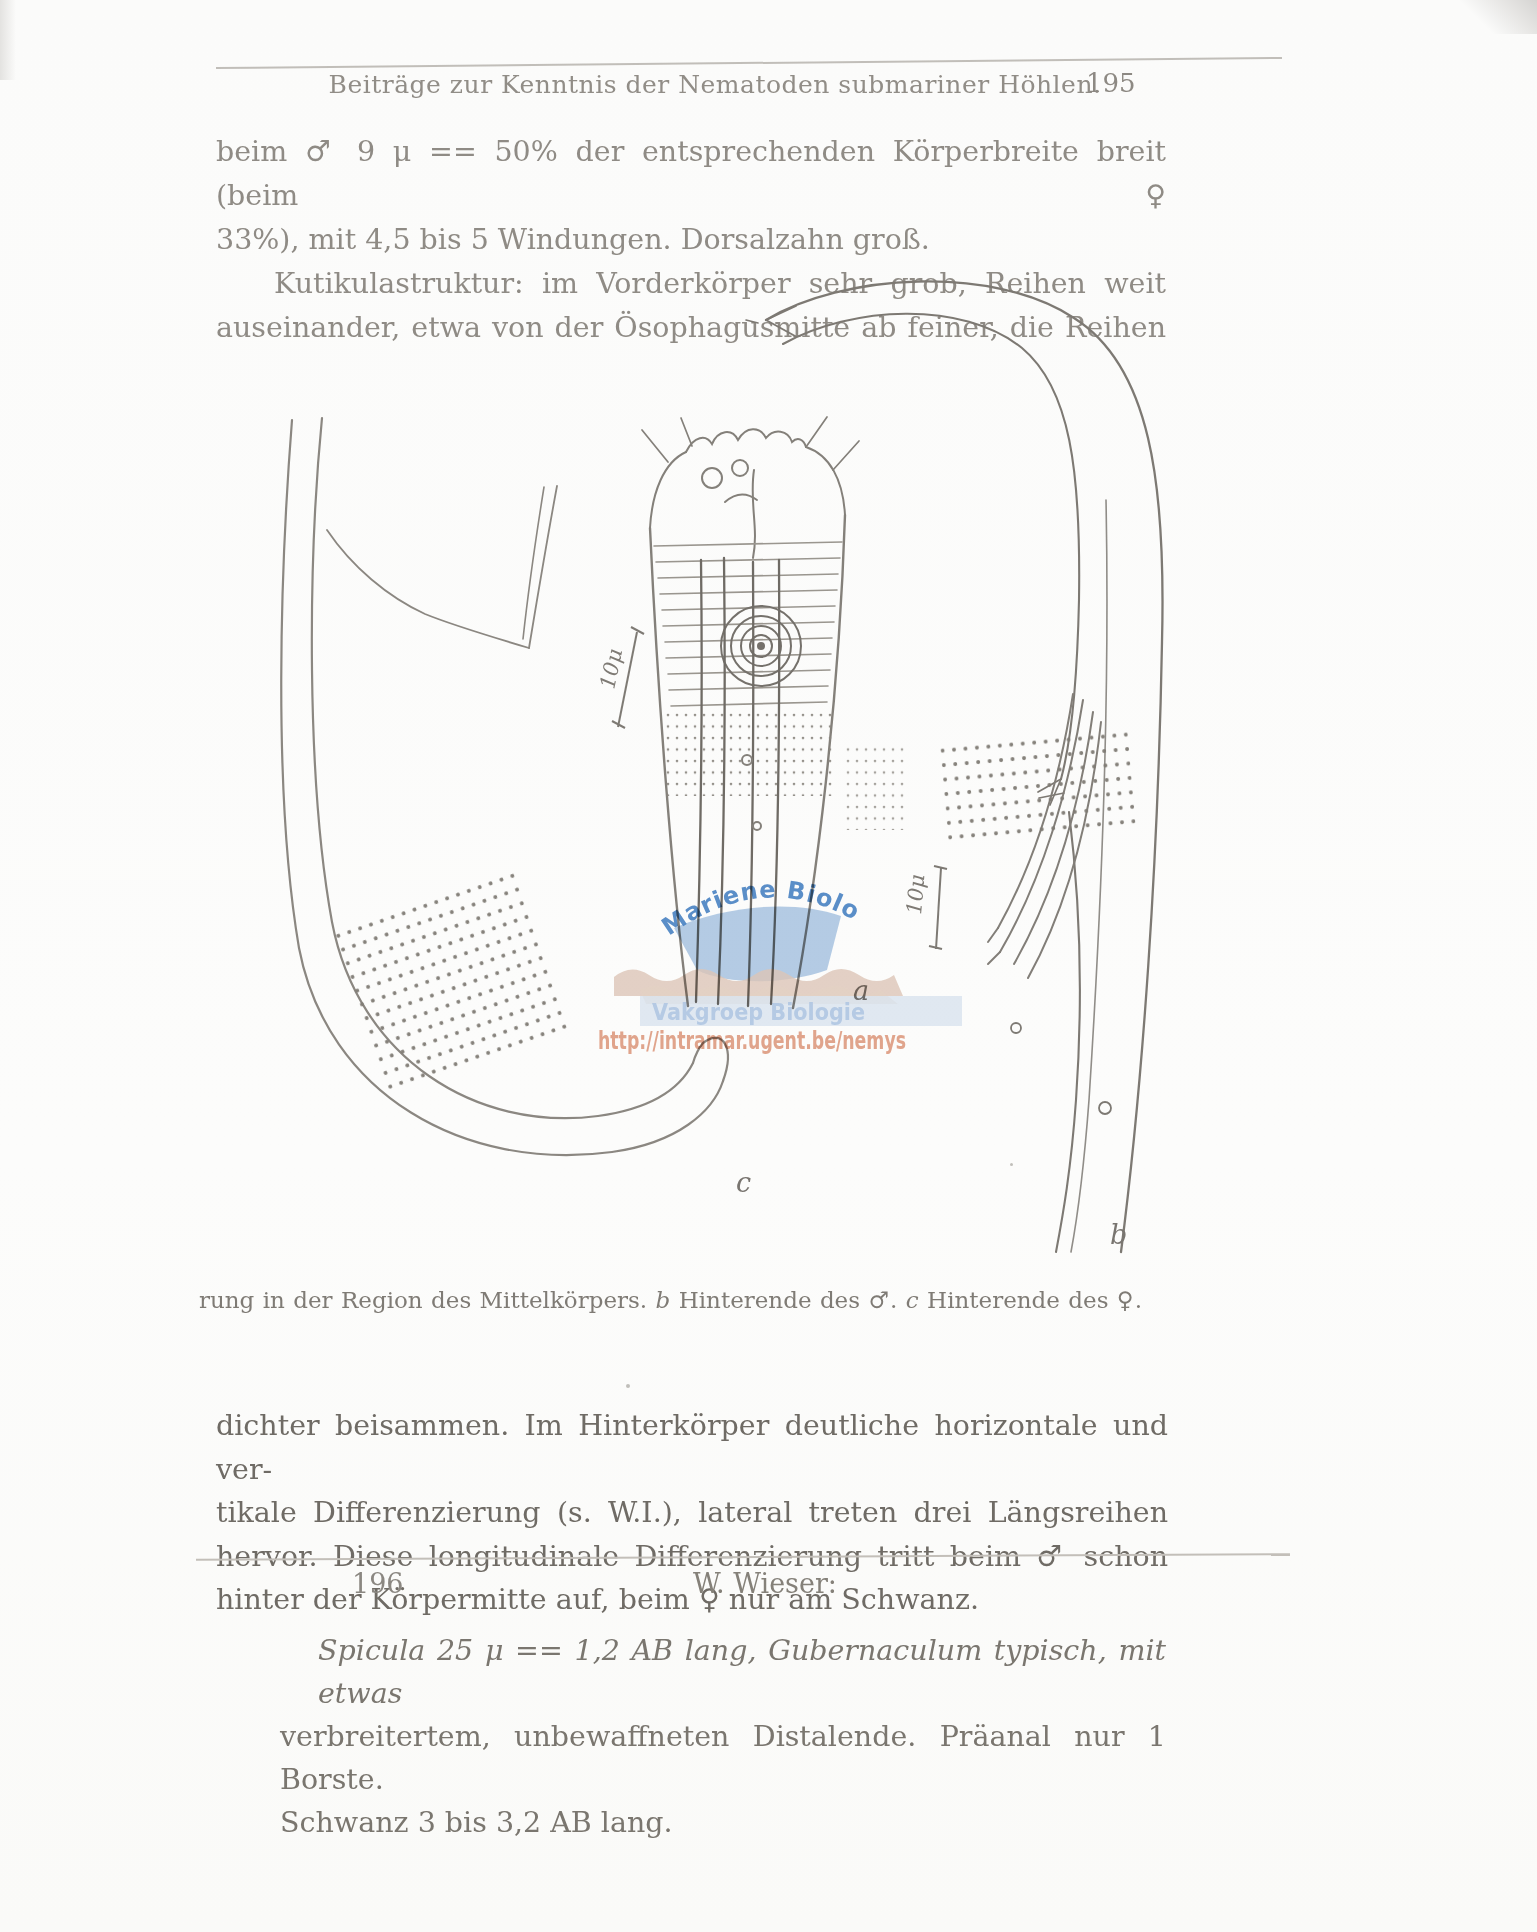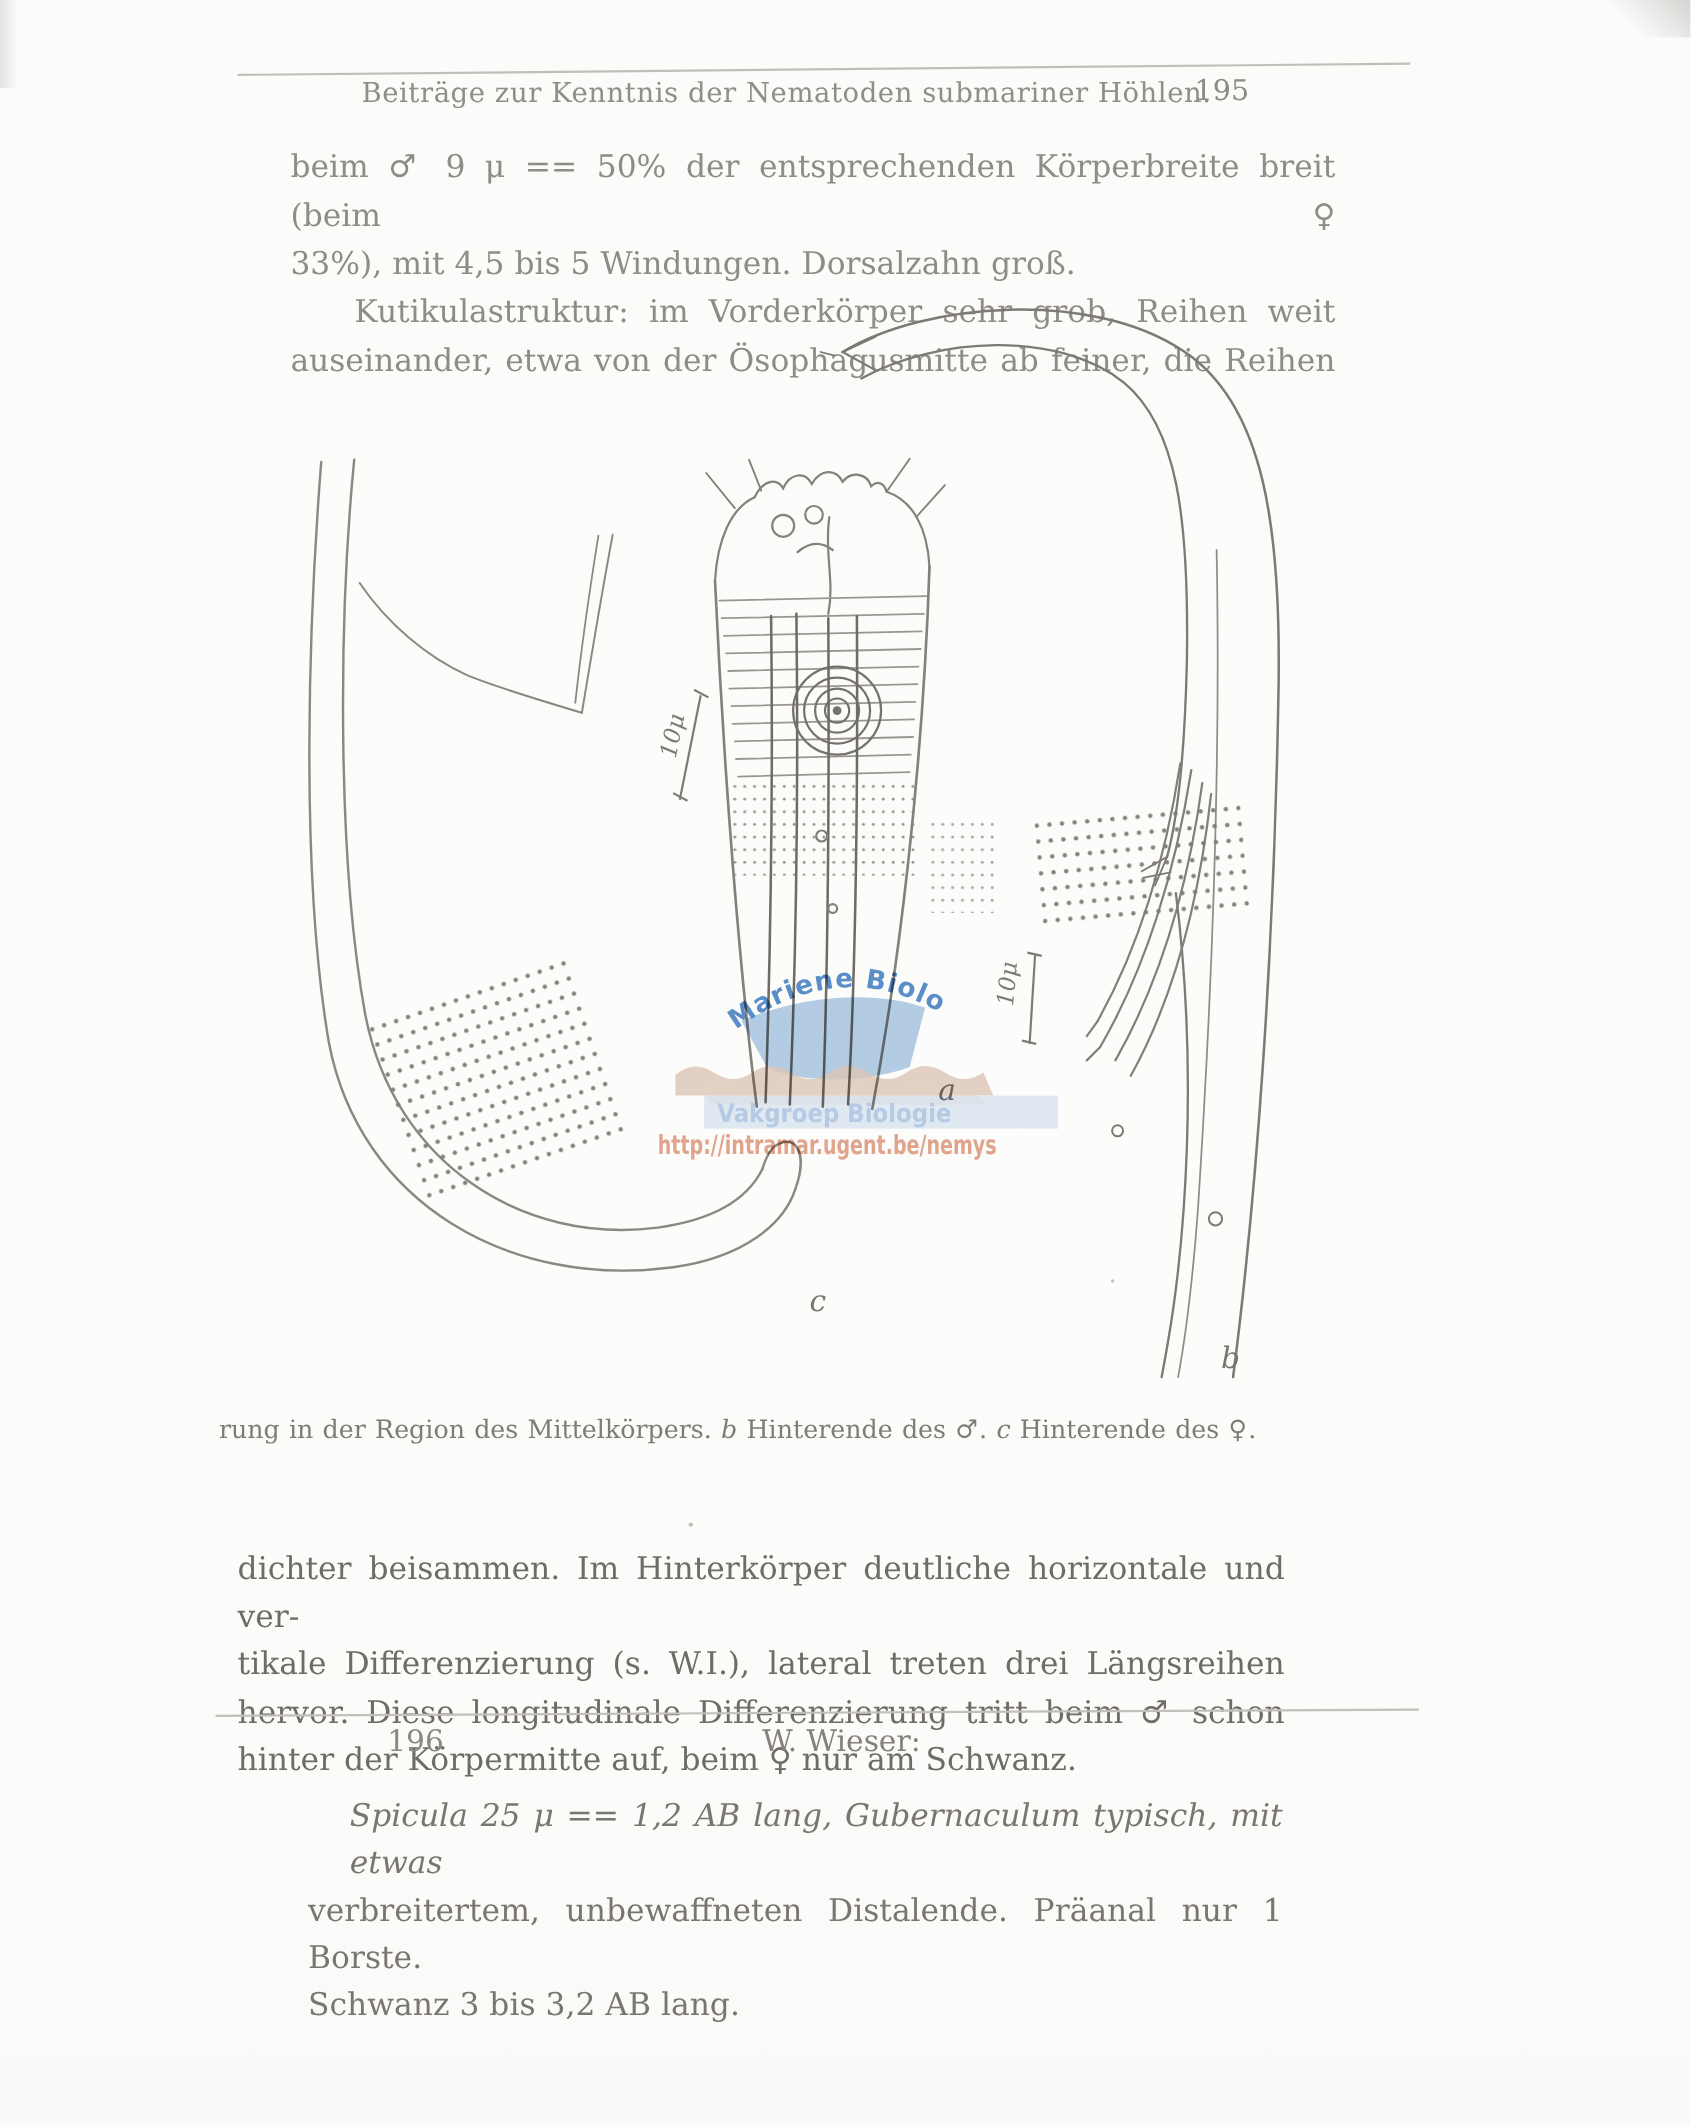--- a/index.html
+++ b/index.html
@@ -18,21 +18,21 @@
   .h2-num{position:absolute;left:352px;top:1568px;font-size:27px;color:#8b8781;}
   .h2-author{position:absolute;left:600px;top:1568px;width:330px;text-align:center;font-size:27px;color:#858179;}
 
   .para{position:absolute;}
   .line{text-align:justify;text-align-last:justify;white-space:normal;}
   .line.short{text-align-last:left;}
   .ind58{padding-left:58px;}
   .ind38{padding-left:38px;font-style:italic;}
   .ind76{padding-left:76px;}
 
-  .para1{left:216px;top:130px;width:950px;font-size:28.5px;line-height:44px;color:#8f8b85;margin-left:48px;}
+  .para1{left:216px;top:130px;width:950px;font-size:28.5px;line-height:44px;color:#8f8b85;}
   .para2{left:216px;top:1404px;width:952px;font-size:28.5px;line-height:43.5px;color:#6f6b65;}
   .para3{left:280px;top:1629px;width:886px;font-size:28.5px;line-height:43px;color:#7a766f;}
   .para4{left:282px;top:1748px;width:910px;font-size:22.5px;line-height:40px;color:#847f78;}
 
   .caption{position:absolute;left:199px;top:1283px;width:943px;font-size:23px;line-height:35.5px;color:#7f7b75;}
   .cap-line{text-align:justify;text-align-last:justify;}
   .it{font-style:italic;}
 
   .figsvg{position:absolute;left:0;top:0;width:1537px;height:1932px;z-index:2;}
   .wmsvg{position:absolute;left:0;top:0;width:1537px;height:1932px;z-index:3;mix-blend-mode:multiply;pointer-events:none;}

